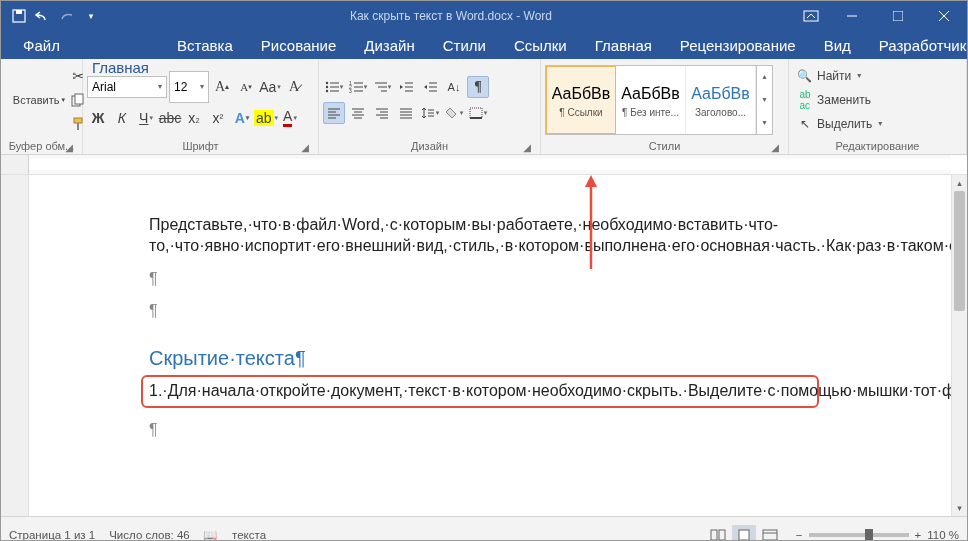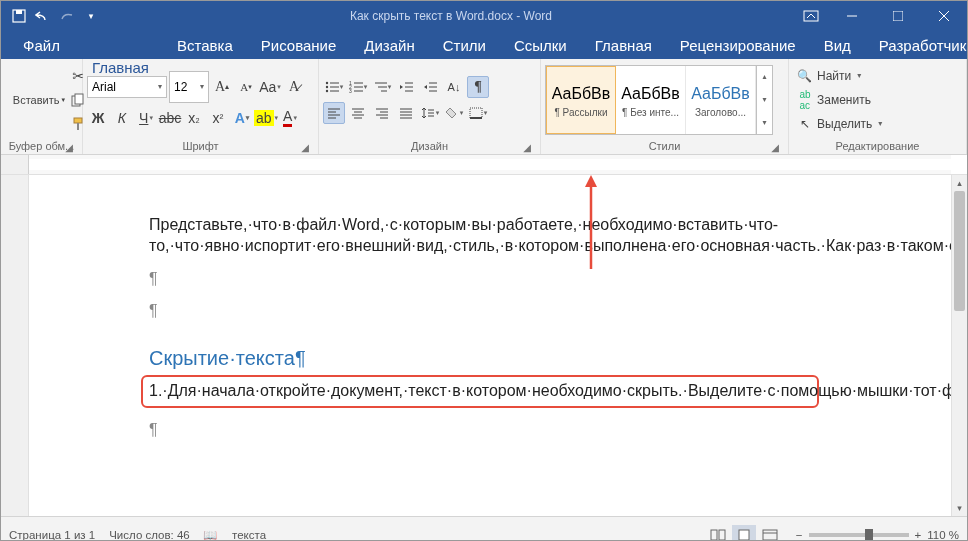--- a/index.html
+++ b/index.html
@@ -354,21 +354,21 @@
     </div>
       </div>
     <div class="group-label"><span>Дизайн</span><span class="launcher">◢</span></div>
   </div>
 
   <div class="group" style="width:248px;">
     <div class="group-body">
       <div class="styles-gallery">
         <div class="style-item sel">
           <div class="style-prev">АаБбВв</div>
-          <div class="style-name">¶ Рассылки</div>
+          <div class="style-name">¶ Ссылки</div>
         </div>
         <div class="style-item">
           <div class="style-prev">АаБбВв</div>
           <div class="style-name">¶ Без инте...</div>
         </div>
         <div class="style-item">
           <div class="style-prev heading">АаБбВв</div>
           <div class="style-name">Заголово...</div>
         </div>
         <div class="gallery-more">

